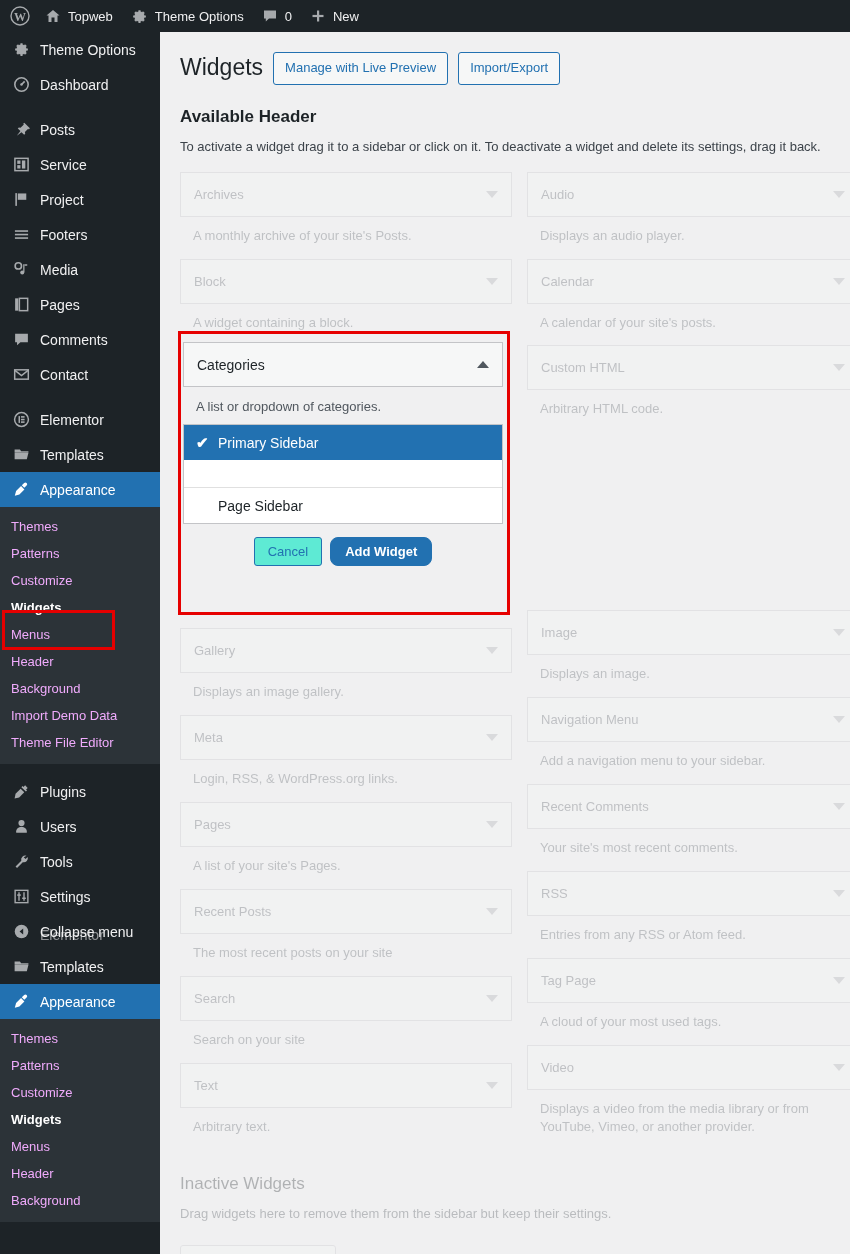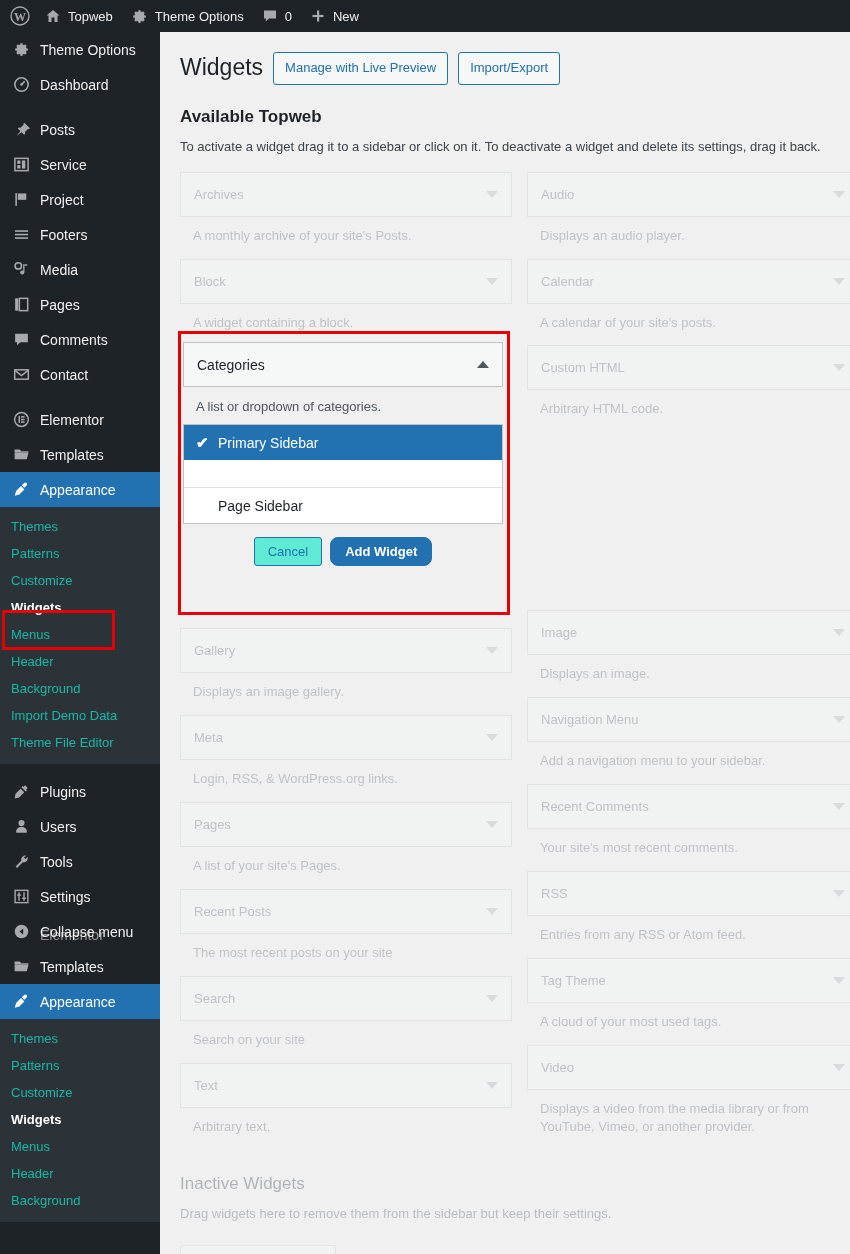--- a/index.html
+++ b/index.html
@@ -54,21 +54,21 @@
   }
   .menu-top.current .ico { color: #fff; }
   .menu-top.current::after {
     content: ""; position: absolute; right: -8px; top: 50%;
     margin-top: -8px; border: 8px solid transparent;
     border-right-color: #f0f0f1;
   }
   .submenu { background: #2c3338; padding: 6px 0 8px; }
   .submenu-item {
     padding: 6px 0 6px 11px; font-size: 13px;
-    color: #14b8a6; position: relative;
+    color: #f0abfc; position: relative;
   }
   .submenu-item.active { color: #fff; font-weight: bold; }
 
   
   .redbox {
     position: absolute; border: 3px solid #e60000;
     pointer-events: none; z-index: 60;
   }
 
   
@@ -474,21 +474,21 @@
 </div>
 
 <div class="wrap">
 
   <div class="page-head">
     <span class="page-title">Widgets</span>
     <button class="btn-secondary">Manage with Live Preview</button>
     <button class="btn-secondary">Import/Export</button>
   </div>
 
-  <div class="section-title">Available Topweb</div>
+  <div class="section-title">Available Header</div>
   <div class="section-desc">To activate a widget drag it to a sidebar or click on it. To deactivate a widget and delete its settings, drag it back.</div>
 
   <div class="widget-grid">
 
     <div class="wcol">
       <div class="widget-card">
         <span>Archives</span>
         <span class="caret-down"></span>
       </div>
       <div class="widget-desc">A monthly archive of your site's Posts.</div>
@@ -577,21 +577,21 @@
       </div>
       <div class="widget-desc">Your site's most recent comments.</div>
 
       <div class="widget-card">
         <span>RSS</span>
         <span class="caret-down"></span>
       </div>
       <div class="widget-desc">Entries from any RSS or Atom feed.</div>
 
       <div class="widget-card">
-        <span>Tag Theme</span>
+        <span>Tag Page</span>
         <span class="caret-down"></span>
       </div>
       <div class="widget-desc">A cloud of your most used tags.</div>
 
       <div class="widget-card">
         <span>Video</span>
         <span class="caret-down"></span>
       </div>
       <div class="widget-desc">Displays a video from the media library or from YouTube, Vimeo, or another provider.</div>
     </div>

